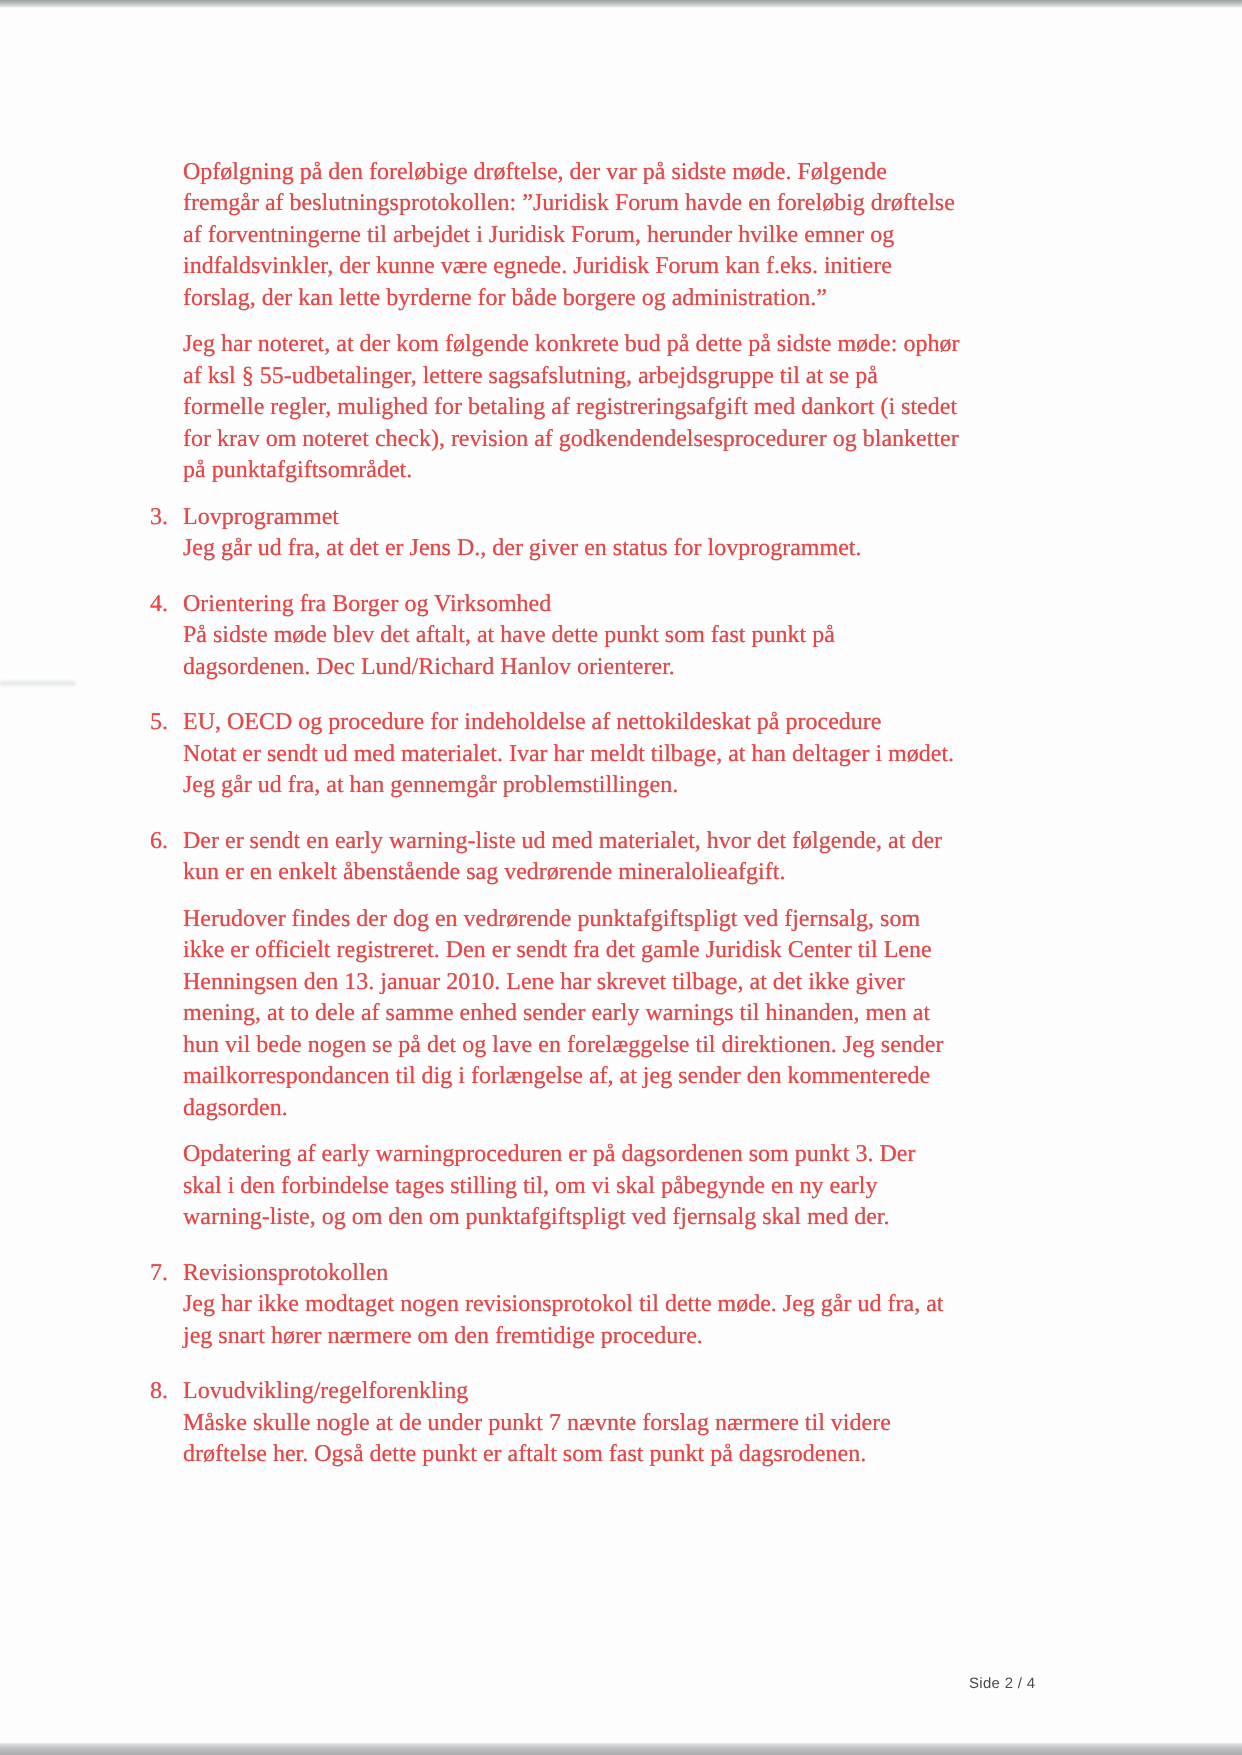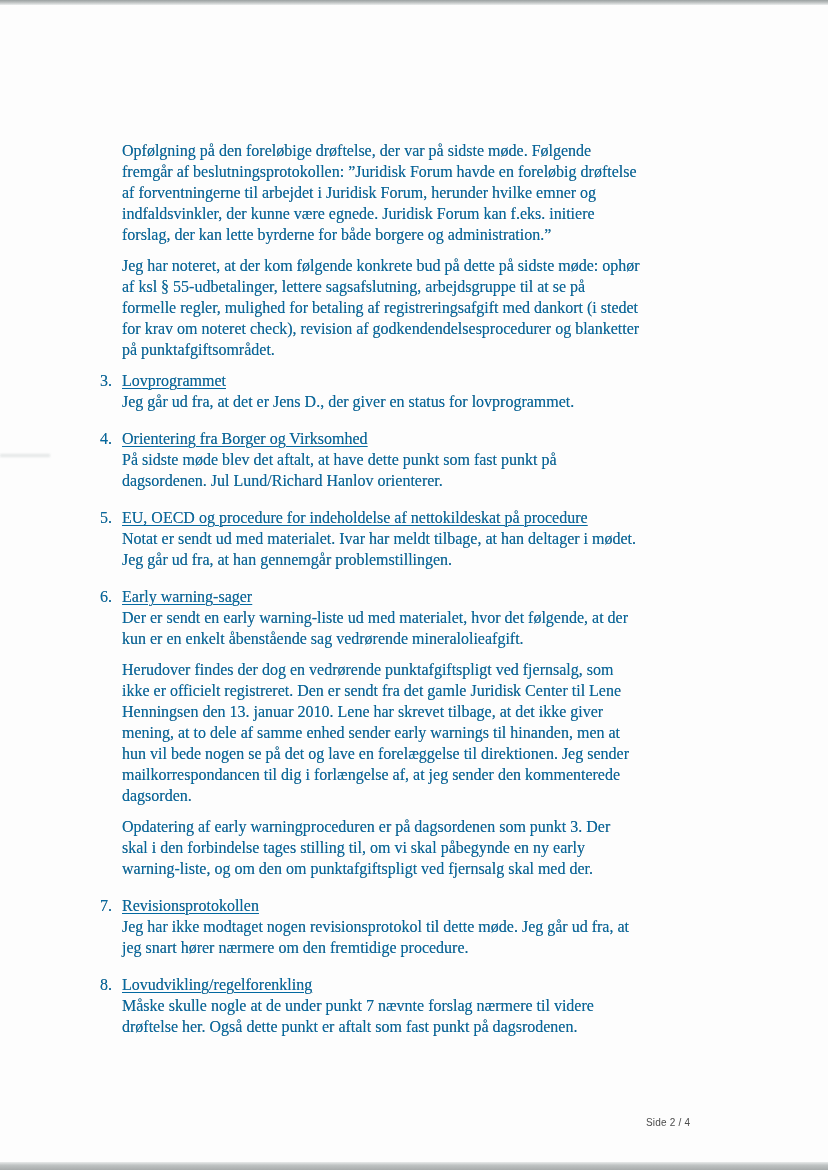--- a/index.html
+++ b/index.html
@@ -33,25 +33,24 @@
     left: 0; top: 454px;
     width: 50px; height: 3px;
     background: #e4e7e7;
     filter: blur(1px);
   }
   .content {
     position: absolute;
     left: 100px;
     top: 104px;
     width: 540px;
-    color: #0369a1;
+    color: #ef4444;
     font-size: 16px;
     line-height: 21px;
     text-shadow: 0 0 0.6px rgba(55,55,55,0.55);
-    margin-top: 36px;
   }
   .intro {
     margin-left: 22px;
   }
   p.para {
     margin: 0 0 10px 0;
   }
   p.para:last-child {
     margin-bottom: 10px;
   }
@@ -60,21 +59,20 @@
     margin-top: 6px;
   }
   .item-number {
     width: 22px;
     flex: none;
   }
   .item-body {
     flex: 1;
   }
   .item-title {
-    text-decoration: underline;
     text-decoration-thickness: 1px;
     text-underline-offset: 2px;
   }
   .page-footer {
     position: absolute;
     left: 646px;
     top: 1117px;
     font-family: "Liberation Sans", sans-serif;
     font-size: 10px;
     color: #4b4b4b;
@@ -98,34 +96,33 @@
         <div class="item-number">3.</div>
         <div class="item-body">
           <div class="item-title">Lovprogrammet</div>
           <p class="para">Jeg går ud fra, at det er Jens D., der giver en status for lovprogrammet.</p>
         </div>
       </div>
       <div class="agenda-item">
         <div class="item-number">4.</div>
         <div class="item-body">
           <div class="item-title">Orientering fra Borger og Virksomhed</div>
-          <p class="para">På sidste møde blev det aftalt, at have dette punkt som fast punkt på dagsordenen. Jul Lund/Richard Hanlov orienterer.</p>
+          <p class="para">På sidste møde blev det aftalt, at have dette punkt som fast punkt på dagsordenen. Dec Lund/Richard Hanlov orienterer.</p>
         </div>
       </div>
       <div class="agenda-item">
         <div class="item-number">5.</div>
         <div class="item-body">
           <div class="item-title">EU, OECD og procedure for indeholdelse af nettokildeskat på procedure</div>
           <p class="para">Notat er sendt ud med materialet. Ivar har meldt tilbage, at han deltager i mødet. Jeg går ud fra, at han gennemgår problemstillingen.</p>
         </div>
       </div>
       <div class="agenda-item">
         <div class="item-number">6.</div>
         <div class="item-body">
-          <div class="item-title">Early warning-sager</div>
           <p class="para">Der er sendt en early warning-liste ud med materialet, hvor det følgende, at der kun er en enkelt åbenstående sag vedrørende mineralolieafgift.</p>
           <p class="para">Herudover findes der dog en vedrørende punktafgiftspligt ved fjernsalg, som ikke er officielt registreret. Den er sendt fra det gamle Juridisk Center til Lene Henningsen den 13. januar 2010. Lene har skrevet tilbage, at det ikke giver mening, at to dele af samme enhed sender early warnings til hinanden, men at hun vil bede nogen se på det og lave en forelæggelse til direktionen. Jeg sender mailkorrespondancen til dig i forlængelse af, at jeg sender den kommenterede dagsorden.</p>
           <p class="para">Opdatering af early warningproceduren er på dagsordenen som punkt 3. Der skal i den forbindelse tages stilling til, om vi skal påbegynde en ny early warning-liste, og om den om punktafgiftspligt ved fjernsalg skal med der.</p>
         </div>
       </div>
       <div class="agenda-item">
         <div class="item-number">7.</div>
         <div class="item-body">
           <div class="item-title">Revisionsprotokollen</div>
           <p class="para">Jeg har ikke modtaget nogen revisionsprotokol til dette møde. Jeg går ud fra, at jeg snart hører nærmere om den fremtidige procedure.</p>

